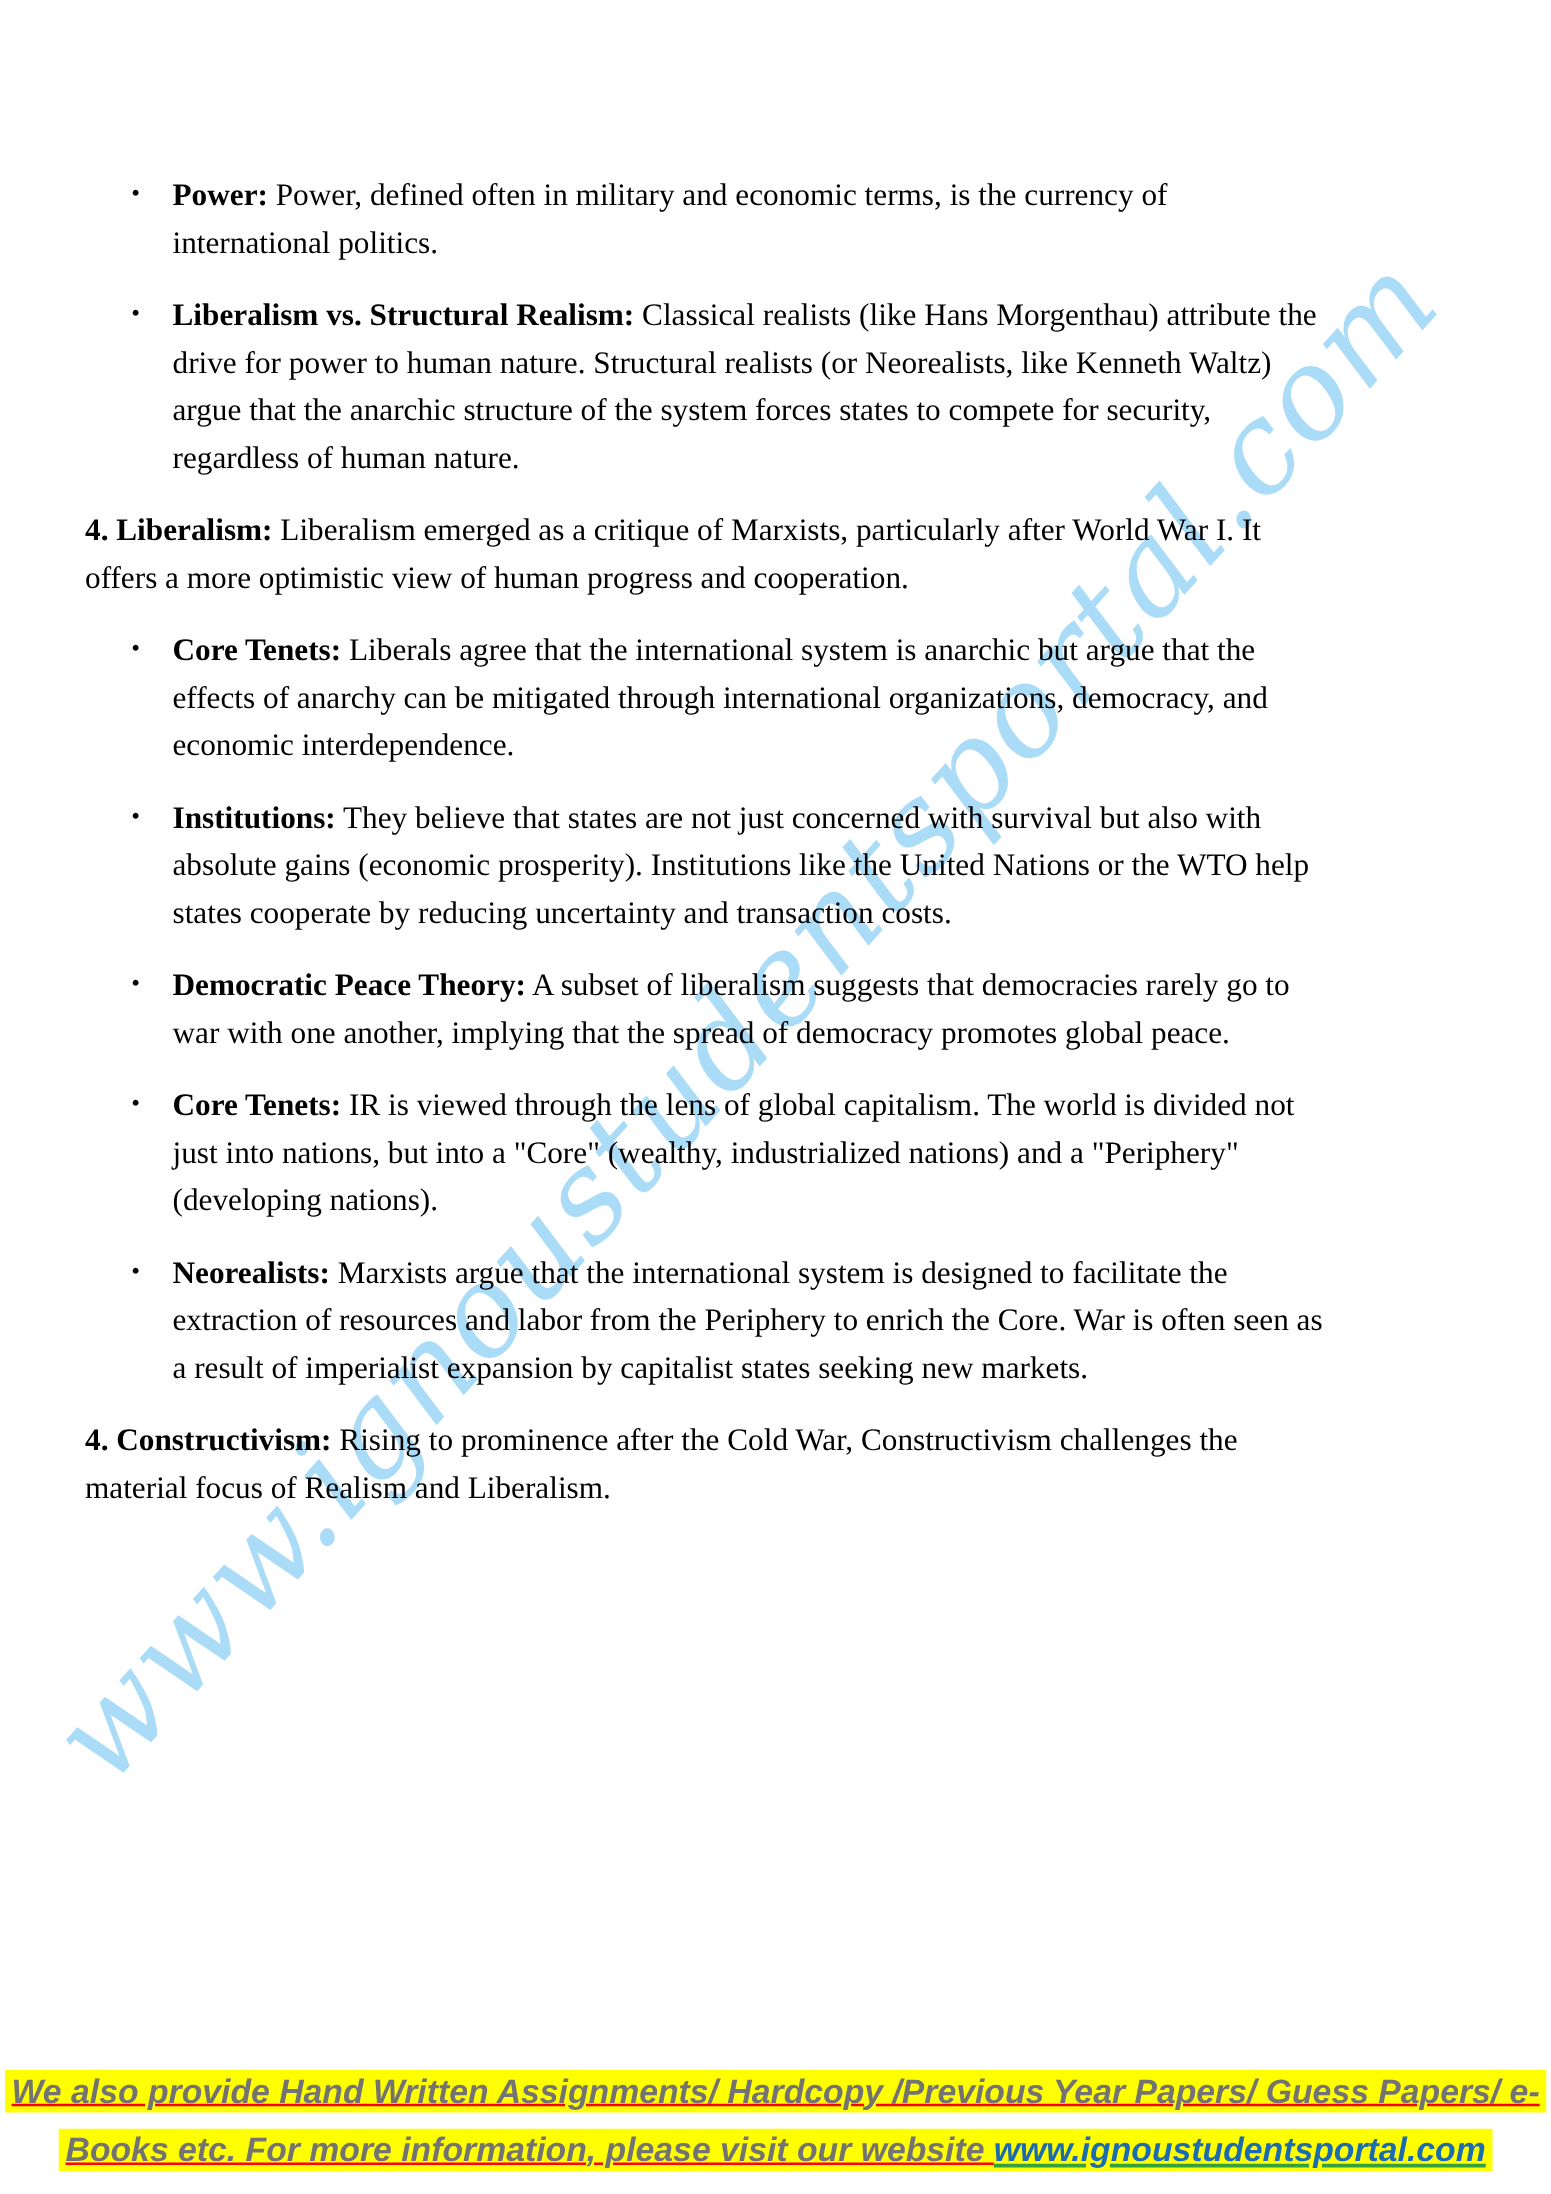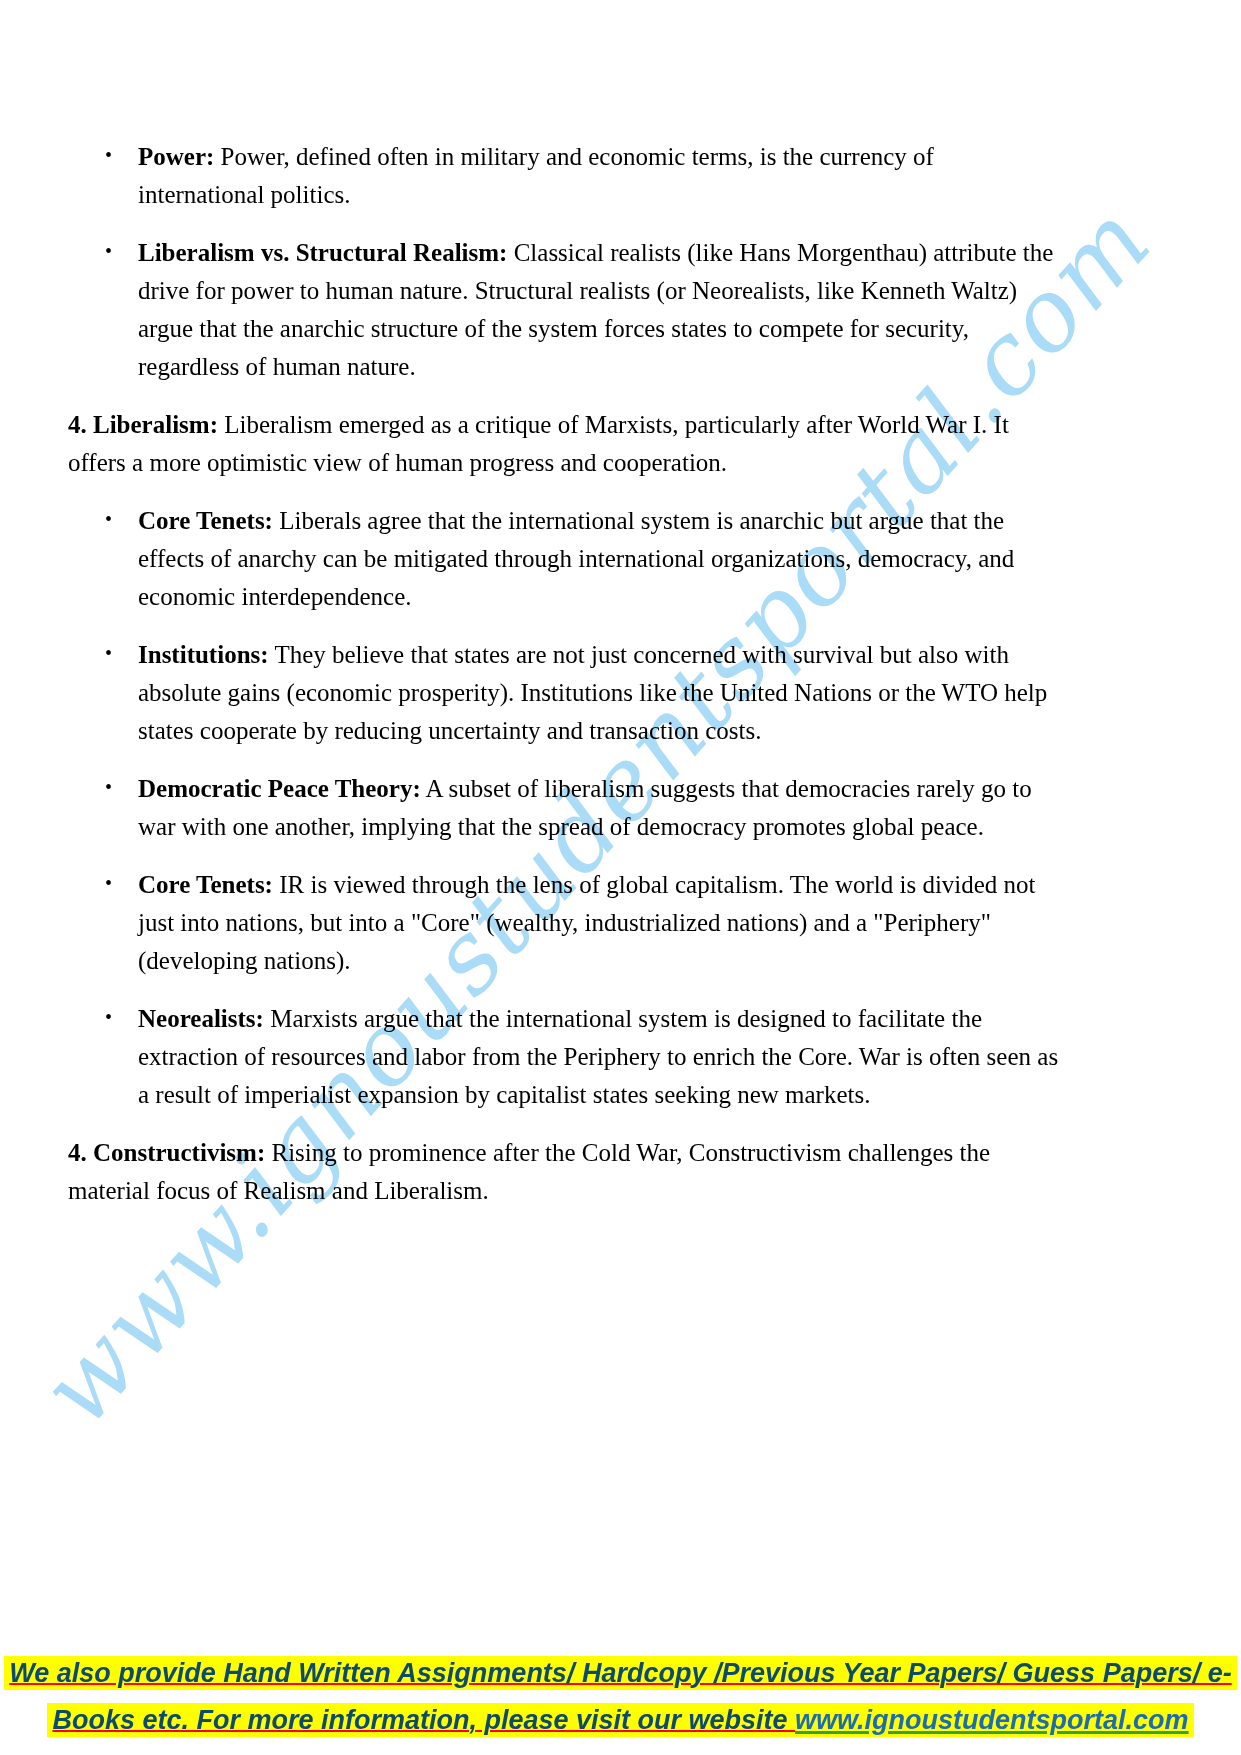--- a/index.html
+++ b/index.html
@@ -75,21 +75,21 @@
     font-size: 27px;
     line-height: 47px;
   }
   .footer .hl {
     background: #ffff00;
     padding: 2px 5px;
     -webkit-box-decoration-break: clone;
     box-decoration-break: clone;
   }
   .footer .footer-text {
-    color: #0c4a6e;
+    color: #737373;
     text-decoration: underline;
     text-decoration-color: #fe0000;
     text-decoration-thickness: 2px;
   }
   .footer .site-link {
     color: #1b6cb0;
     text-decoration: underline;
     text-decoration-color: #33a23c;
     text-decoration-thickness: 3px;
     cursor: pointer;

